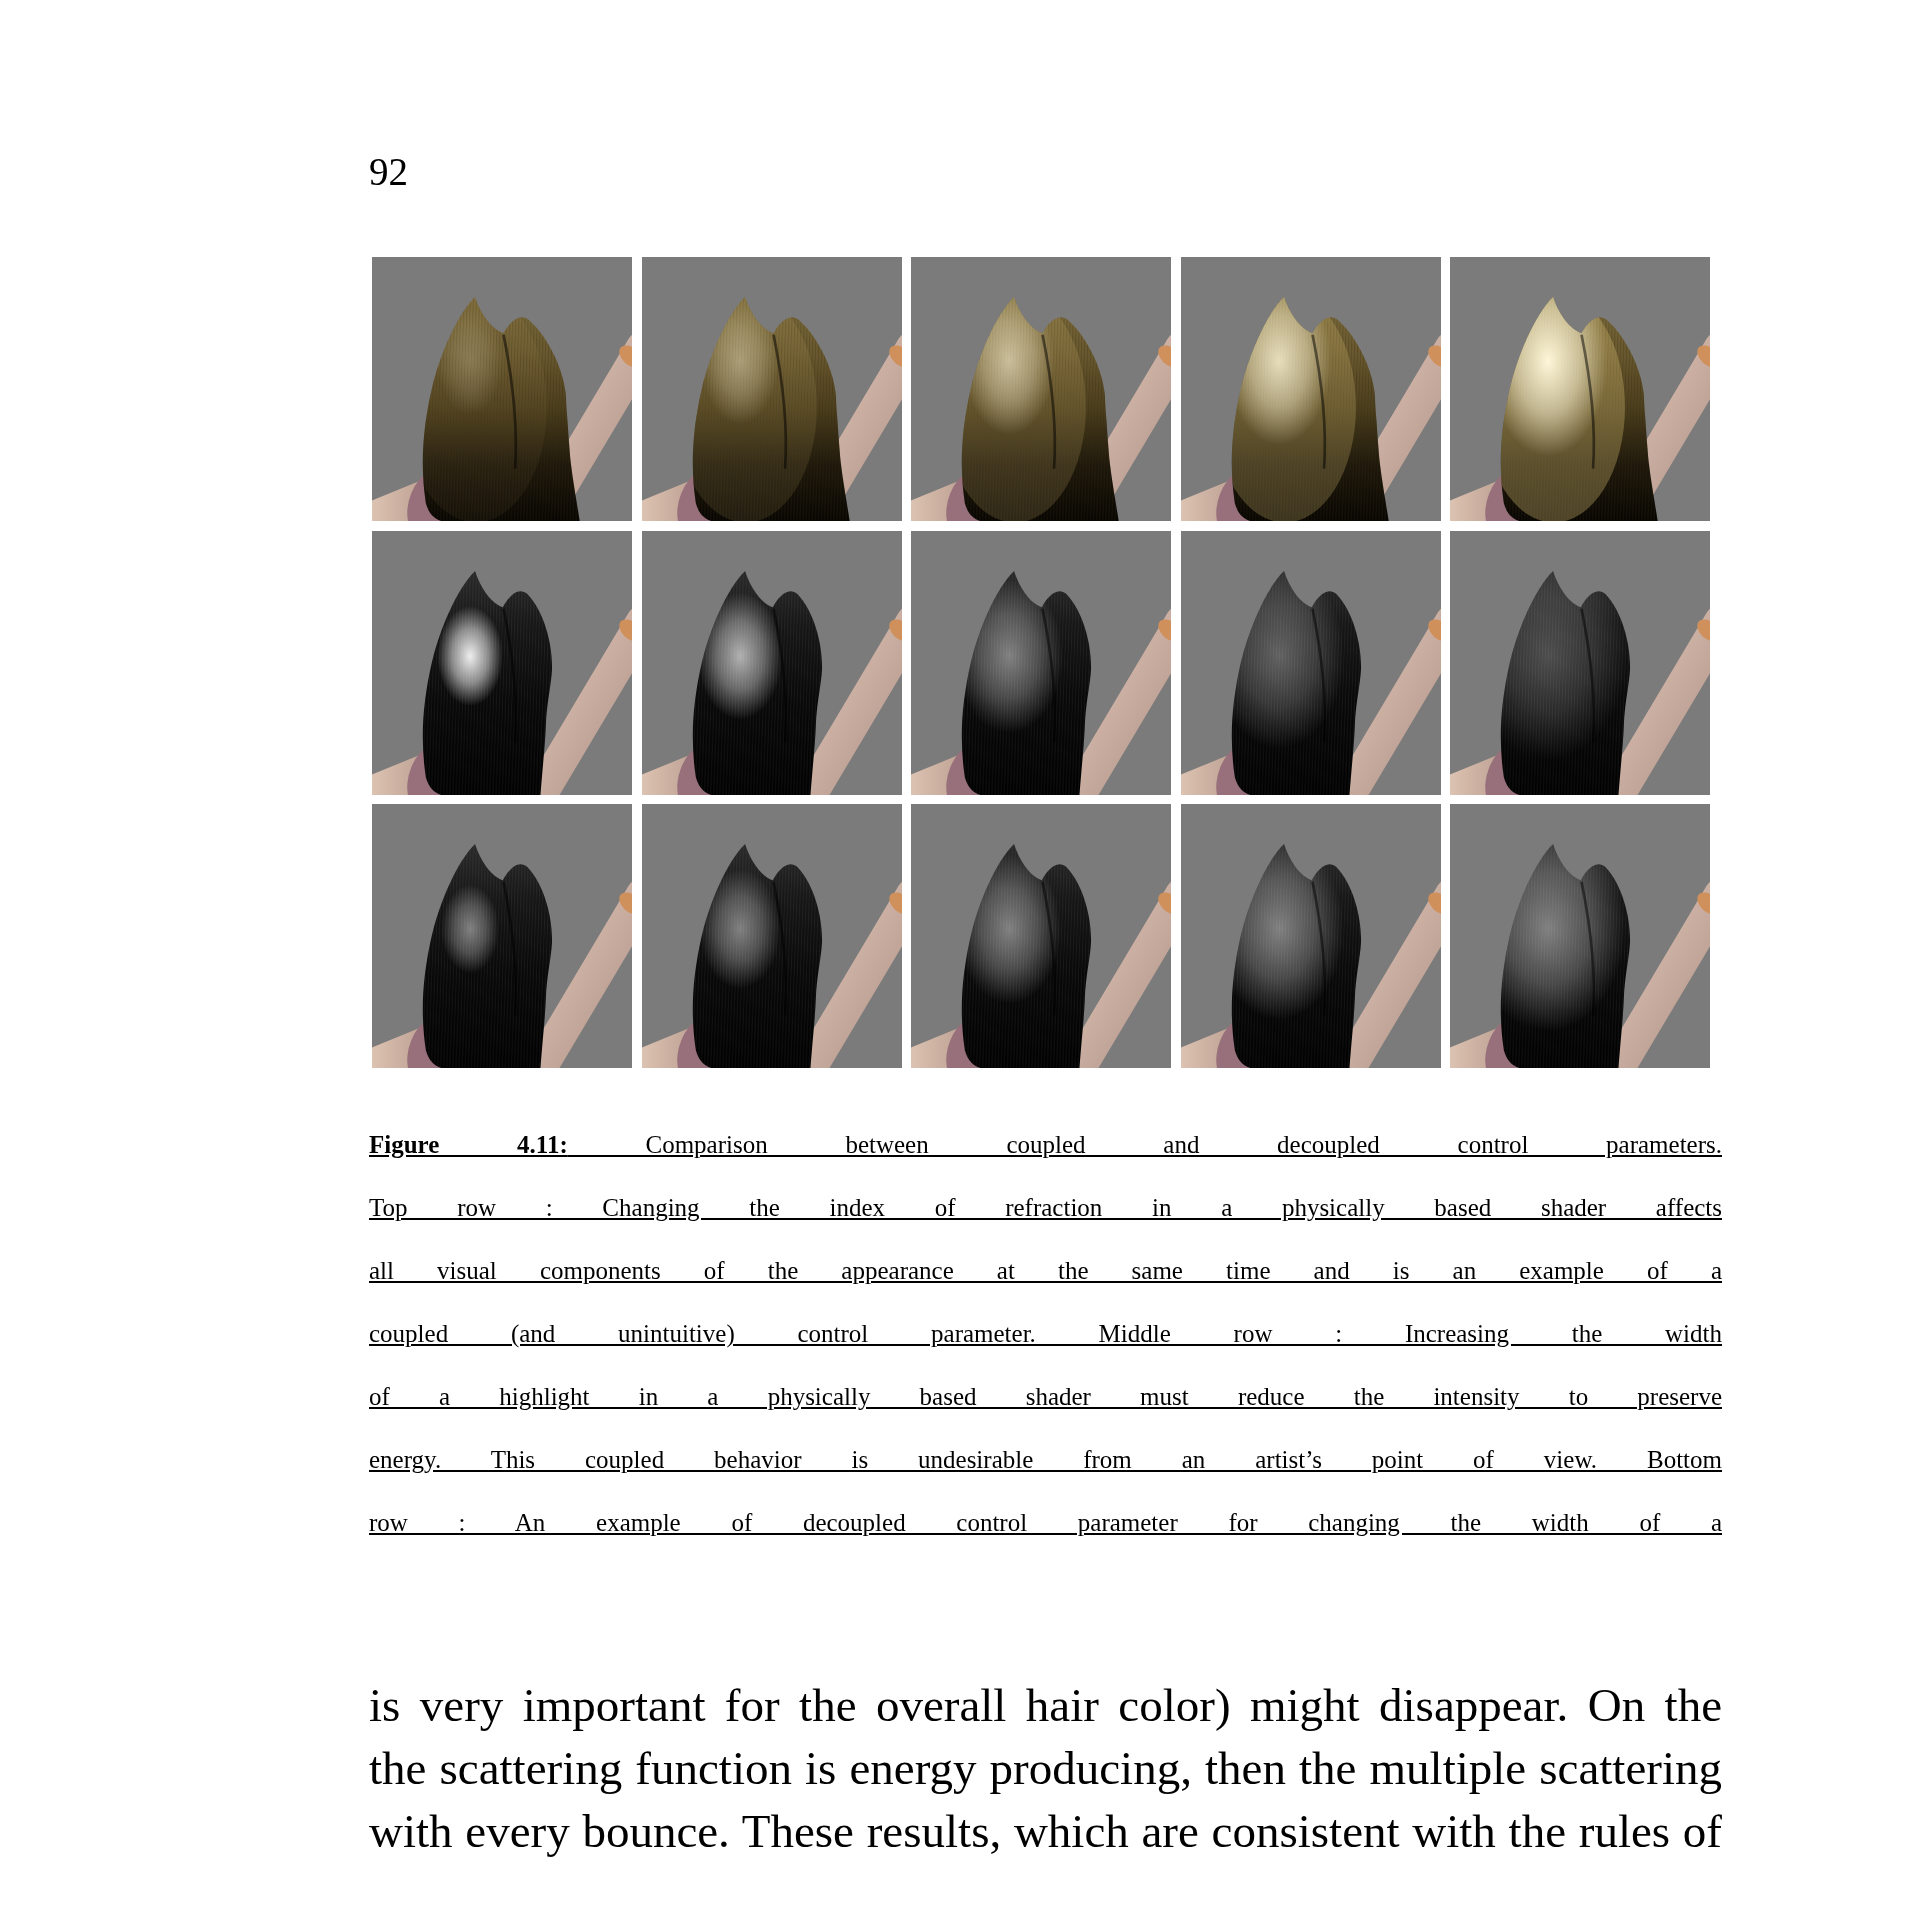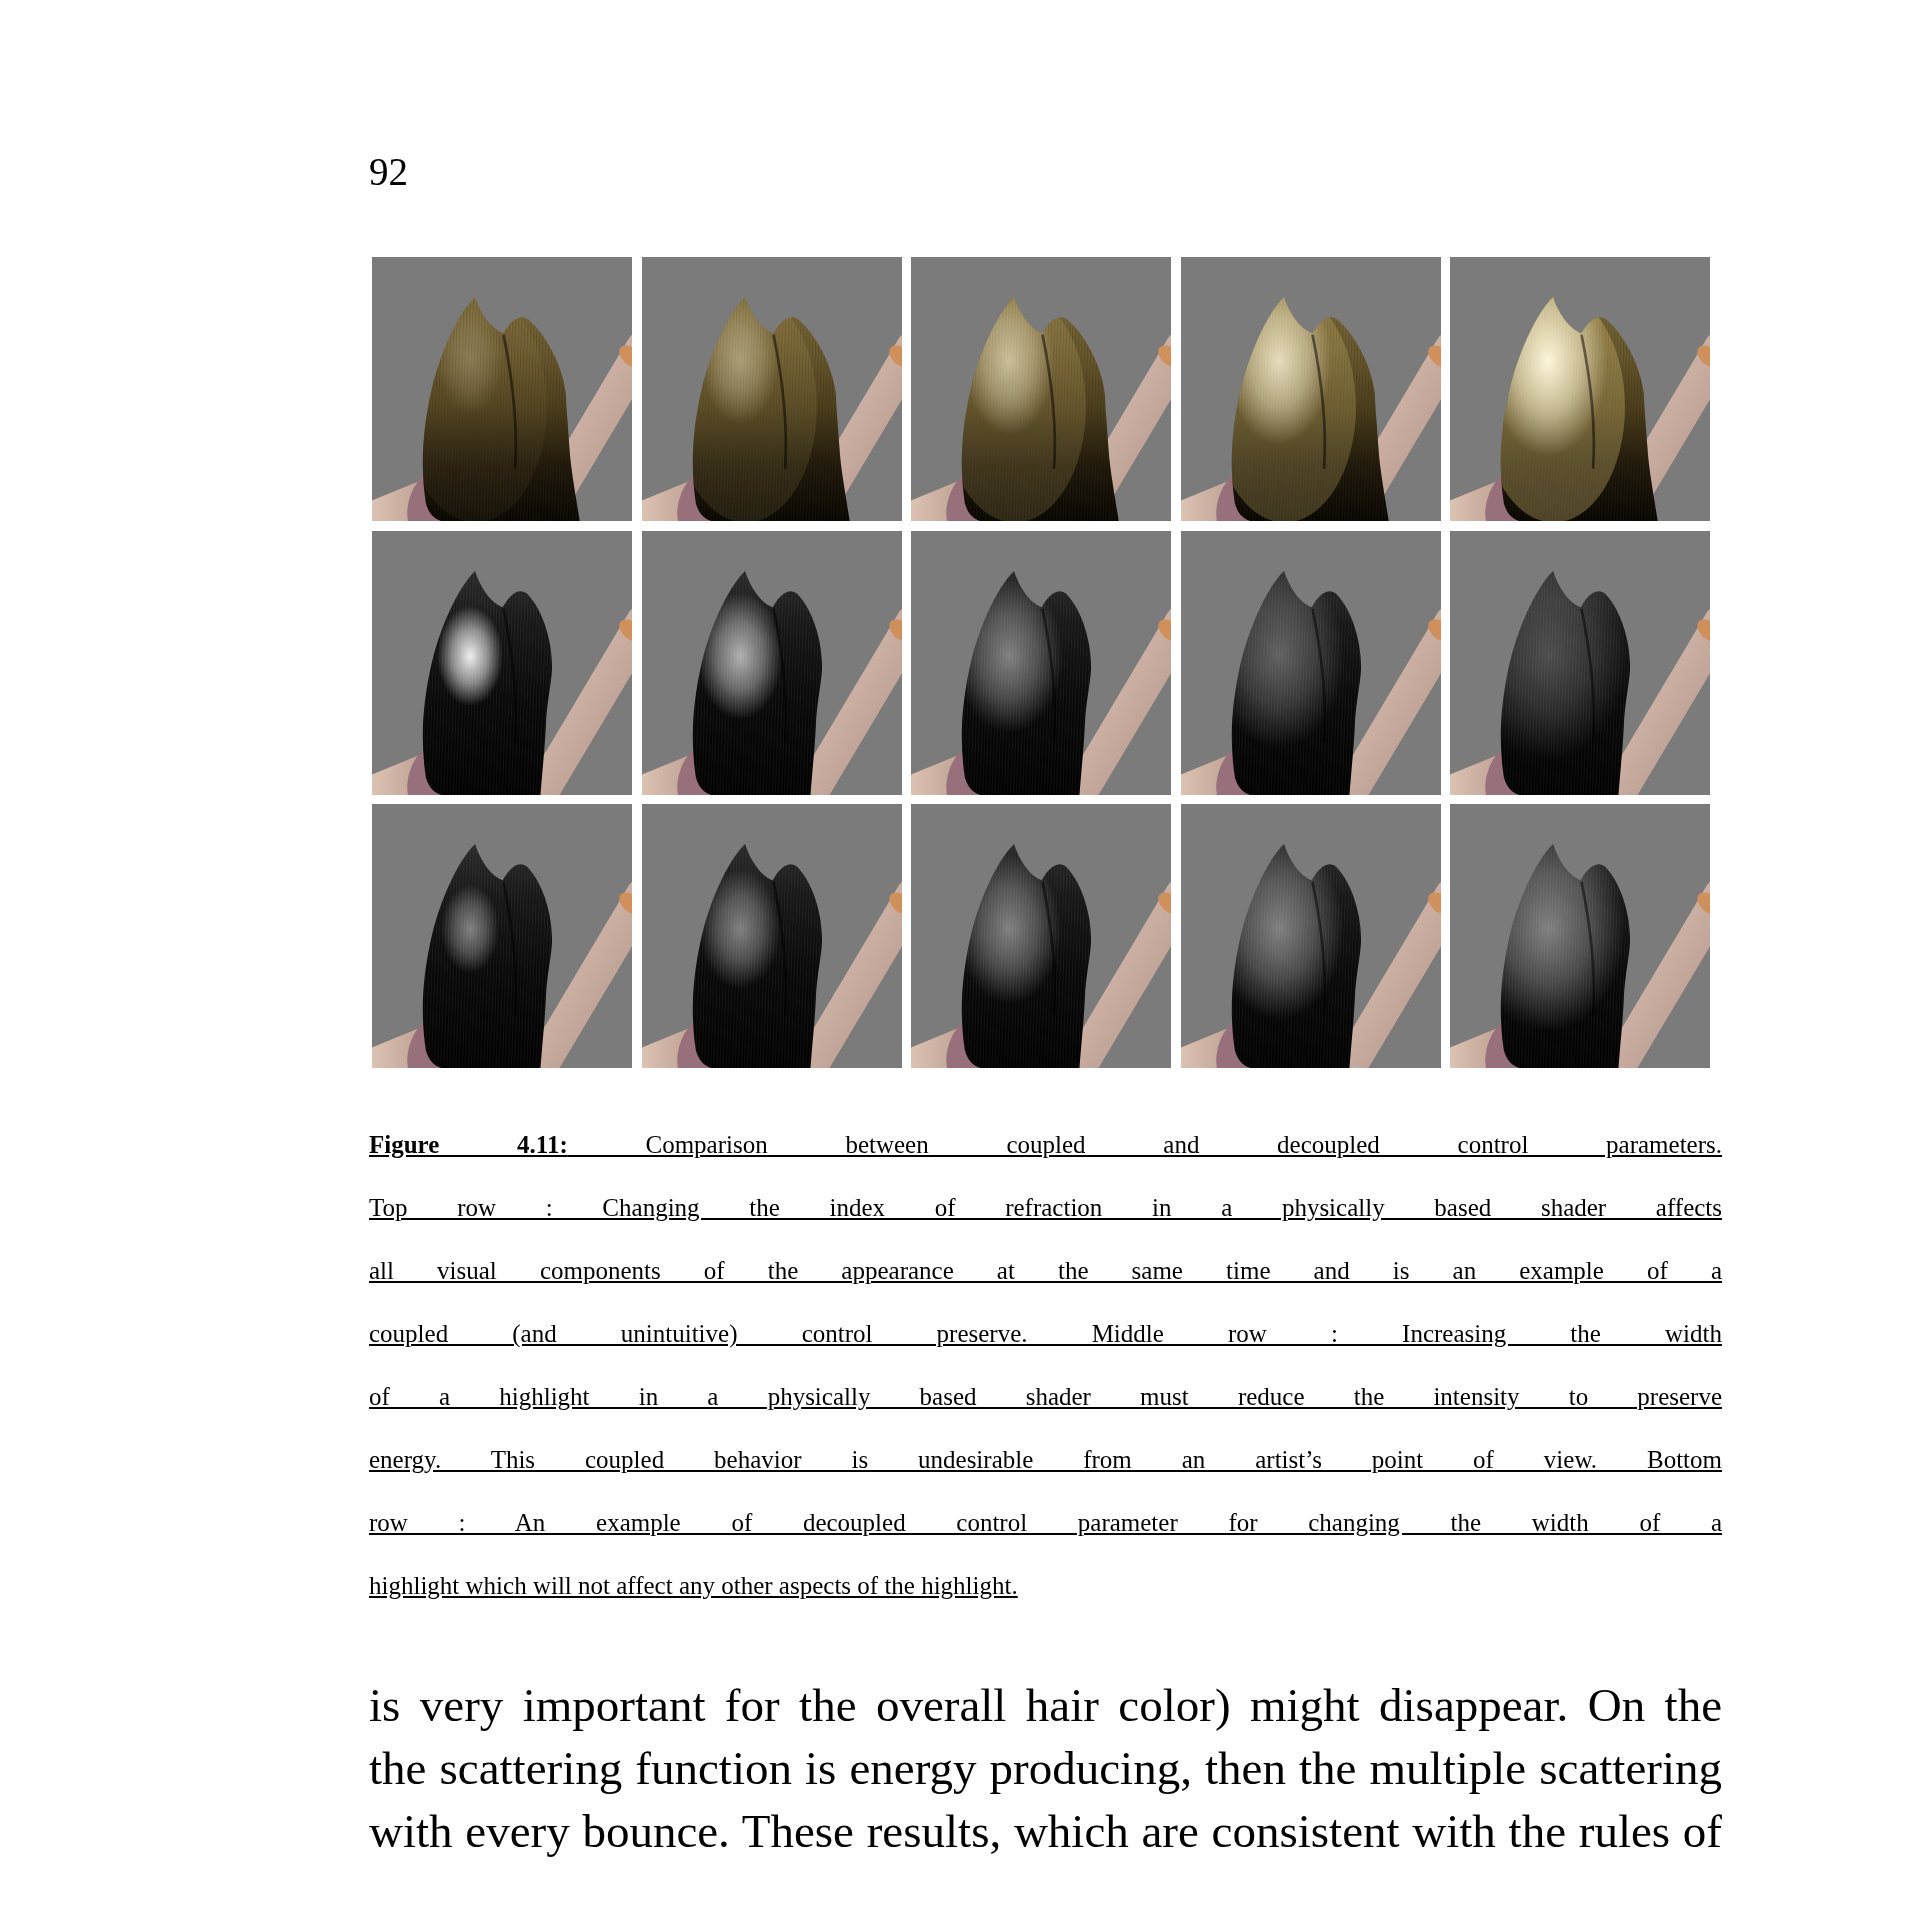--- a/index.html
+++ b/index.html
@@ -690,25 +690,24 @@
             <ellipse cx="255" cy="325" rx="200" ry="265" fill="url(#hlr2c4)" opacity="0.5"></ellipse>
             <path d="M342 202 C366 320 380 430 372 550" fill="none" stroke="rgba(0,0,0,0.5)" stroke-width="7"></path>
           </g>
         </svg>
       </div>
     </div>
   <div class="caption" id="caption">
       <div class="line j"><span class="capLabel">Figure 4.11:</span> Comparison between coupled and decoupled control parameters.</div>
       <div class="line j">Top row : Changing the index of refraction in a physically based shader affects</div>
       <div class="line j">all visual components of the appearance at the same time and is an example of a</div>
-      <div class="line j">coupled (and unintuitive) control preserve. Middle row : Increasing the width</div>
+      <div class="line j">coupled (and unintuitive) control parameter. Middle row : Increasing the width</div>
       <div class="line j">of a highlight in a physically based shader must reduce the intensity to preserve</div>
       <div class="line j">energy. This coupled behavior is undesirable from an artist’s point of view. Bottom</div>
       <div class="line j">row : An example of decoupled control parameter for changing the width of a</div>
-      <div class="line">highlight which will not affect any other aspects of the highlight.</div>
     </div>
   <div class="bodytext" id="bodytext">
       <div class="line j">is very important for the overall hair color) might disappear. On the other hand, if</div>
       <div class="line j">the scattering function is energy producing, then the multiple scattering component</div>
       <div class="line j">with every bounce. These results, which are consistent with the rules of physics, are</div>
     </div>
 </div>
 
 
 </body></html>

